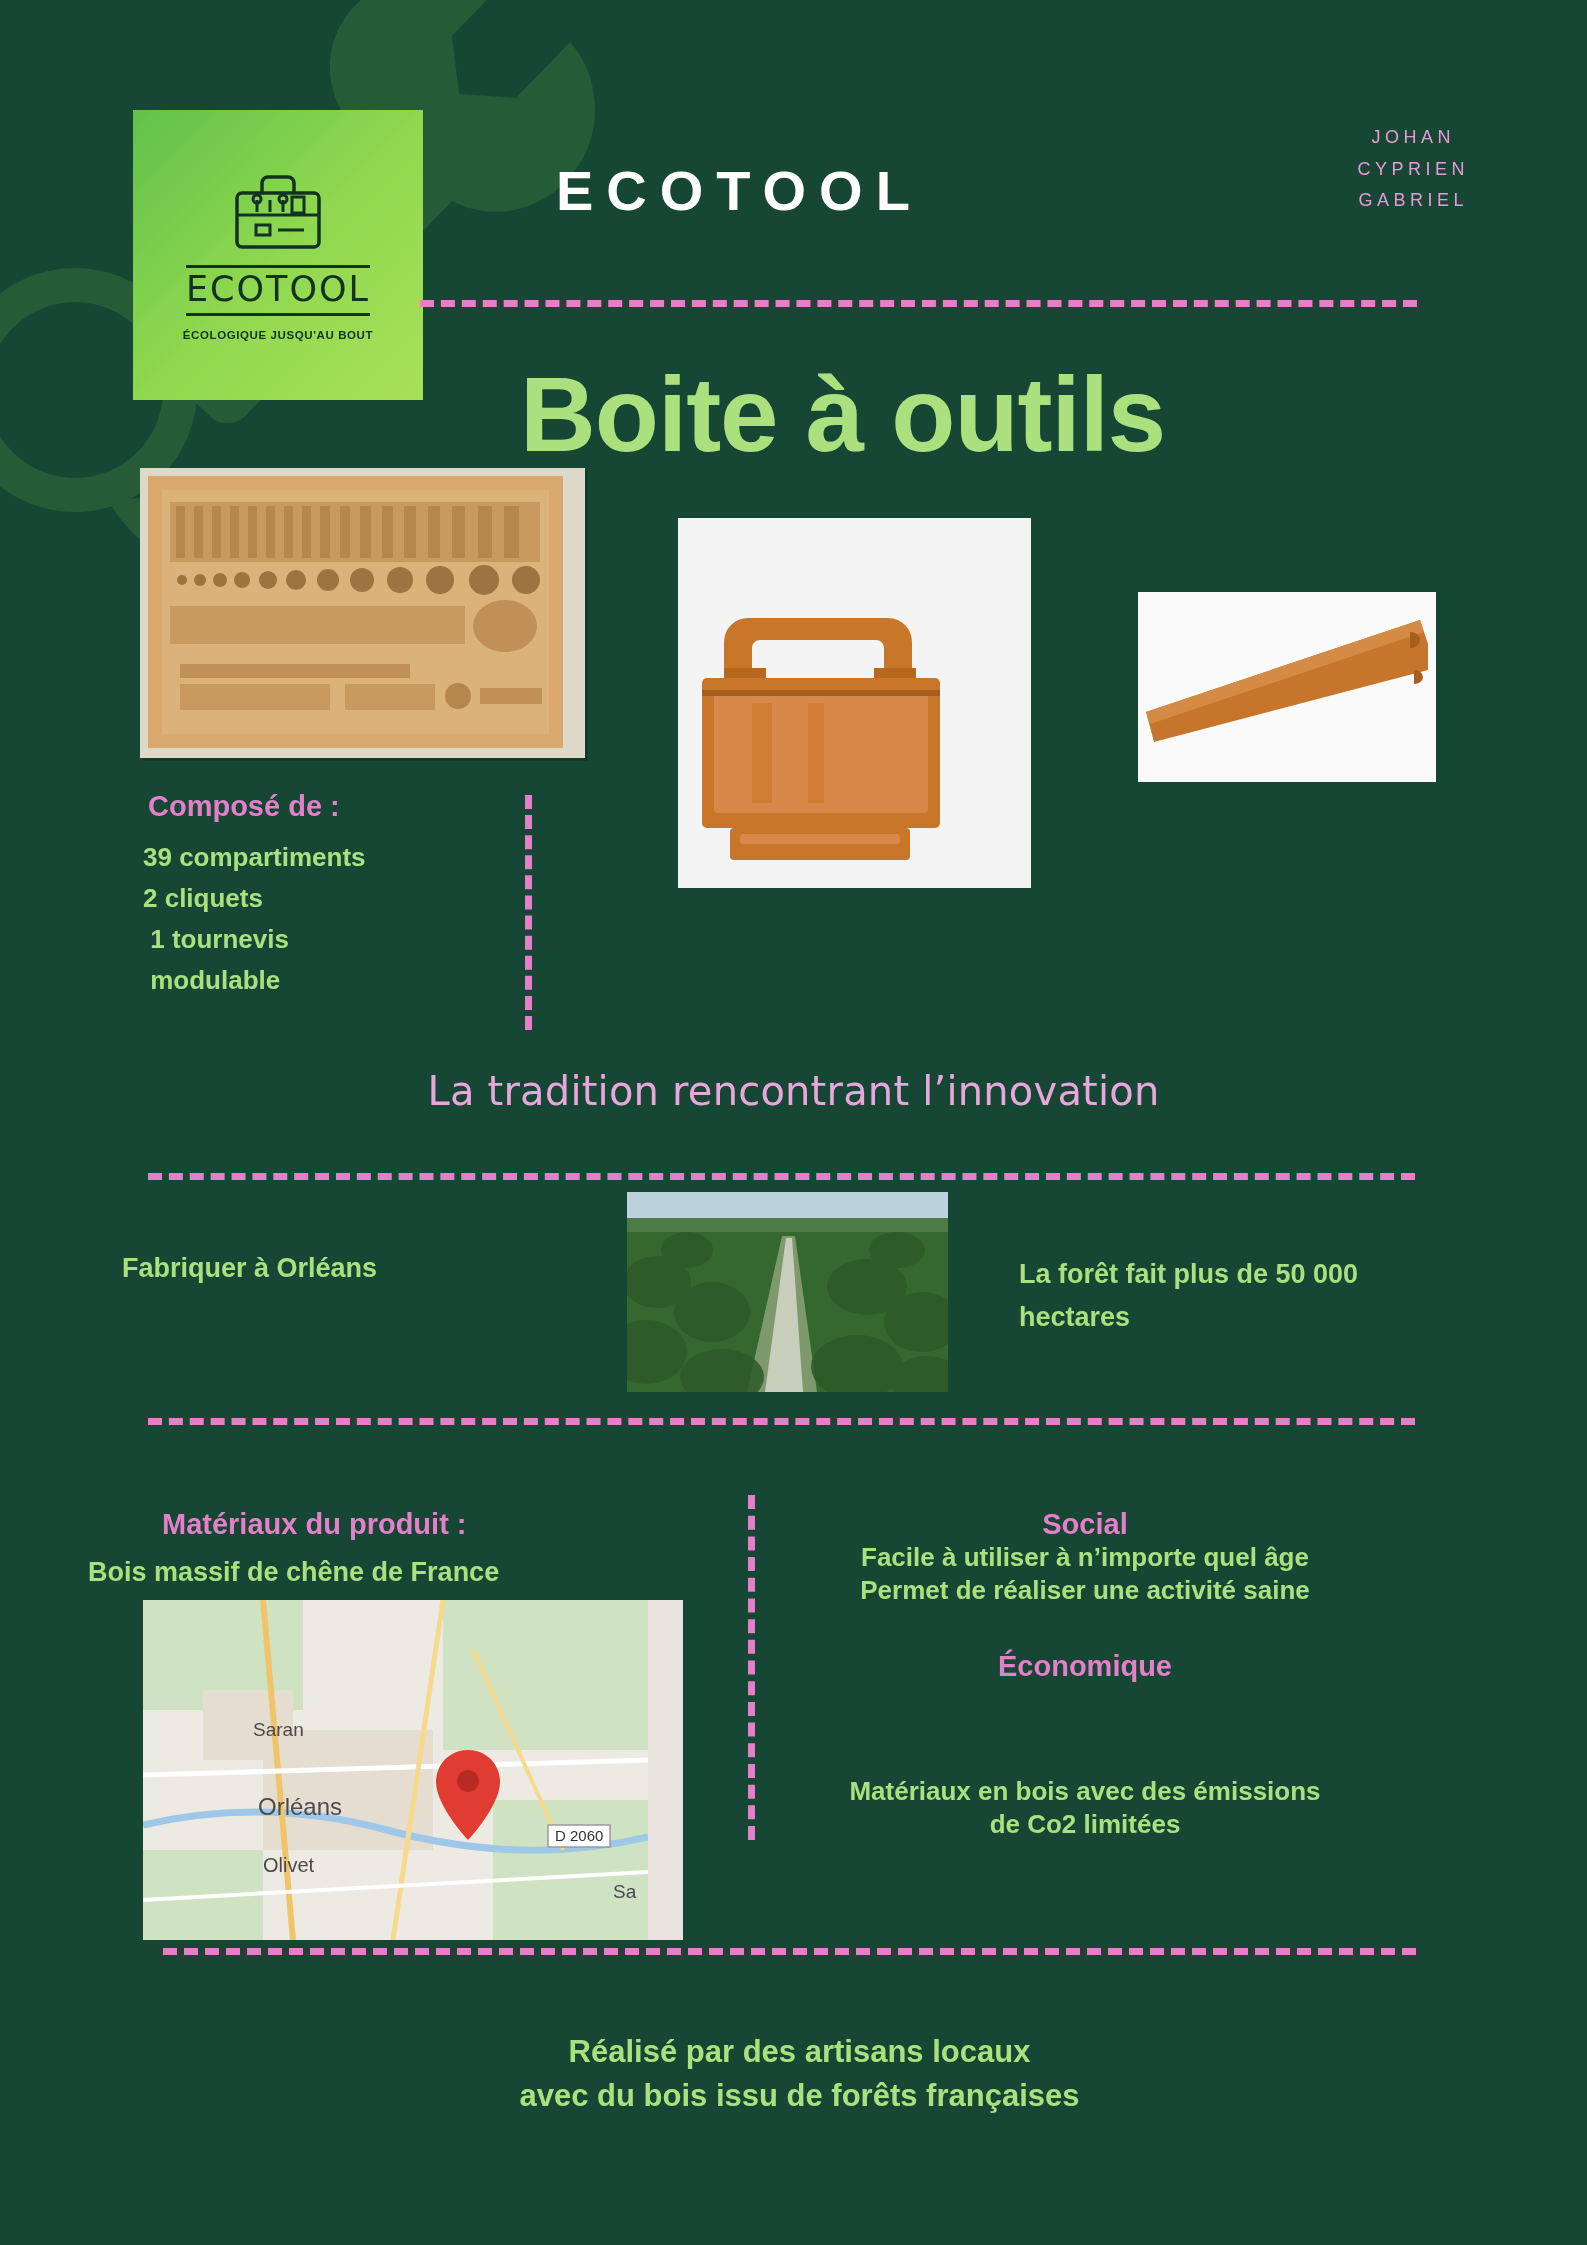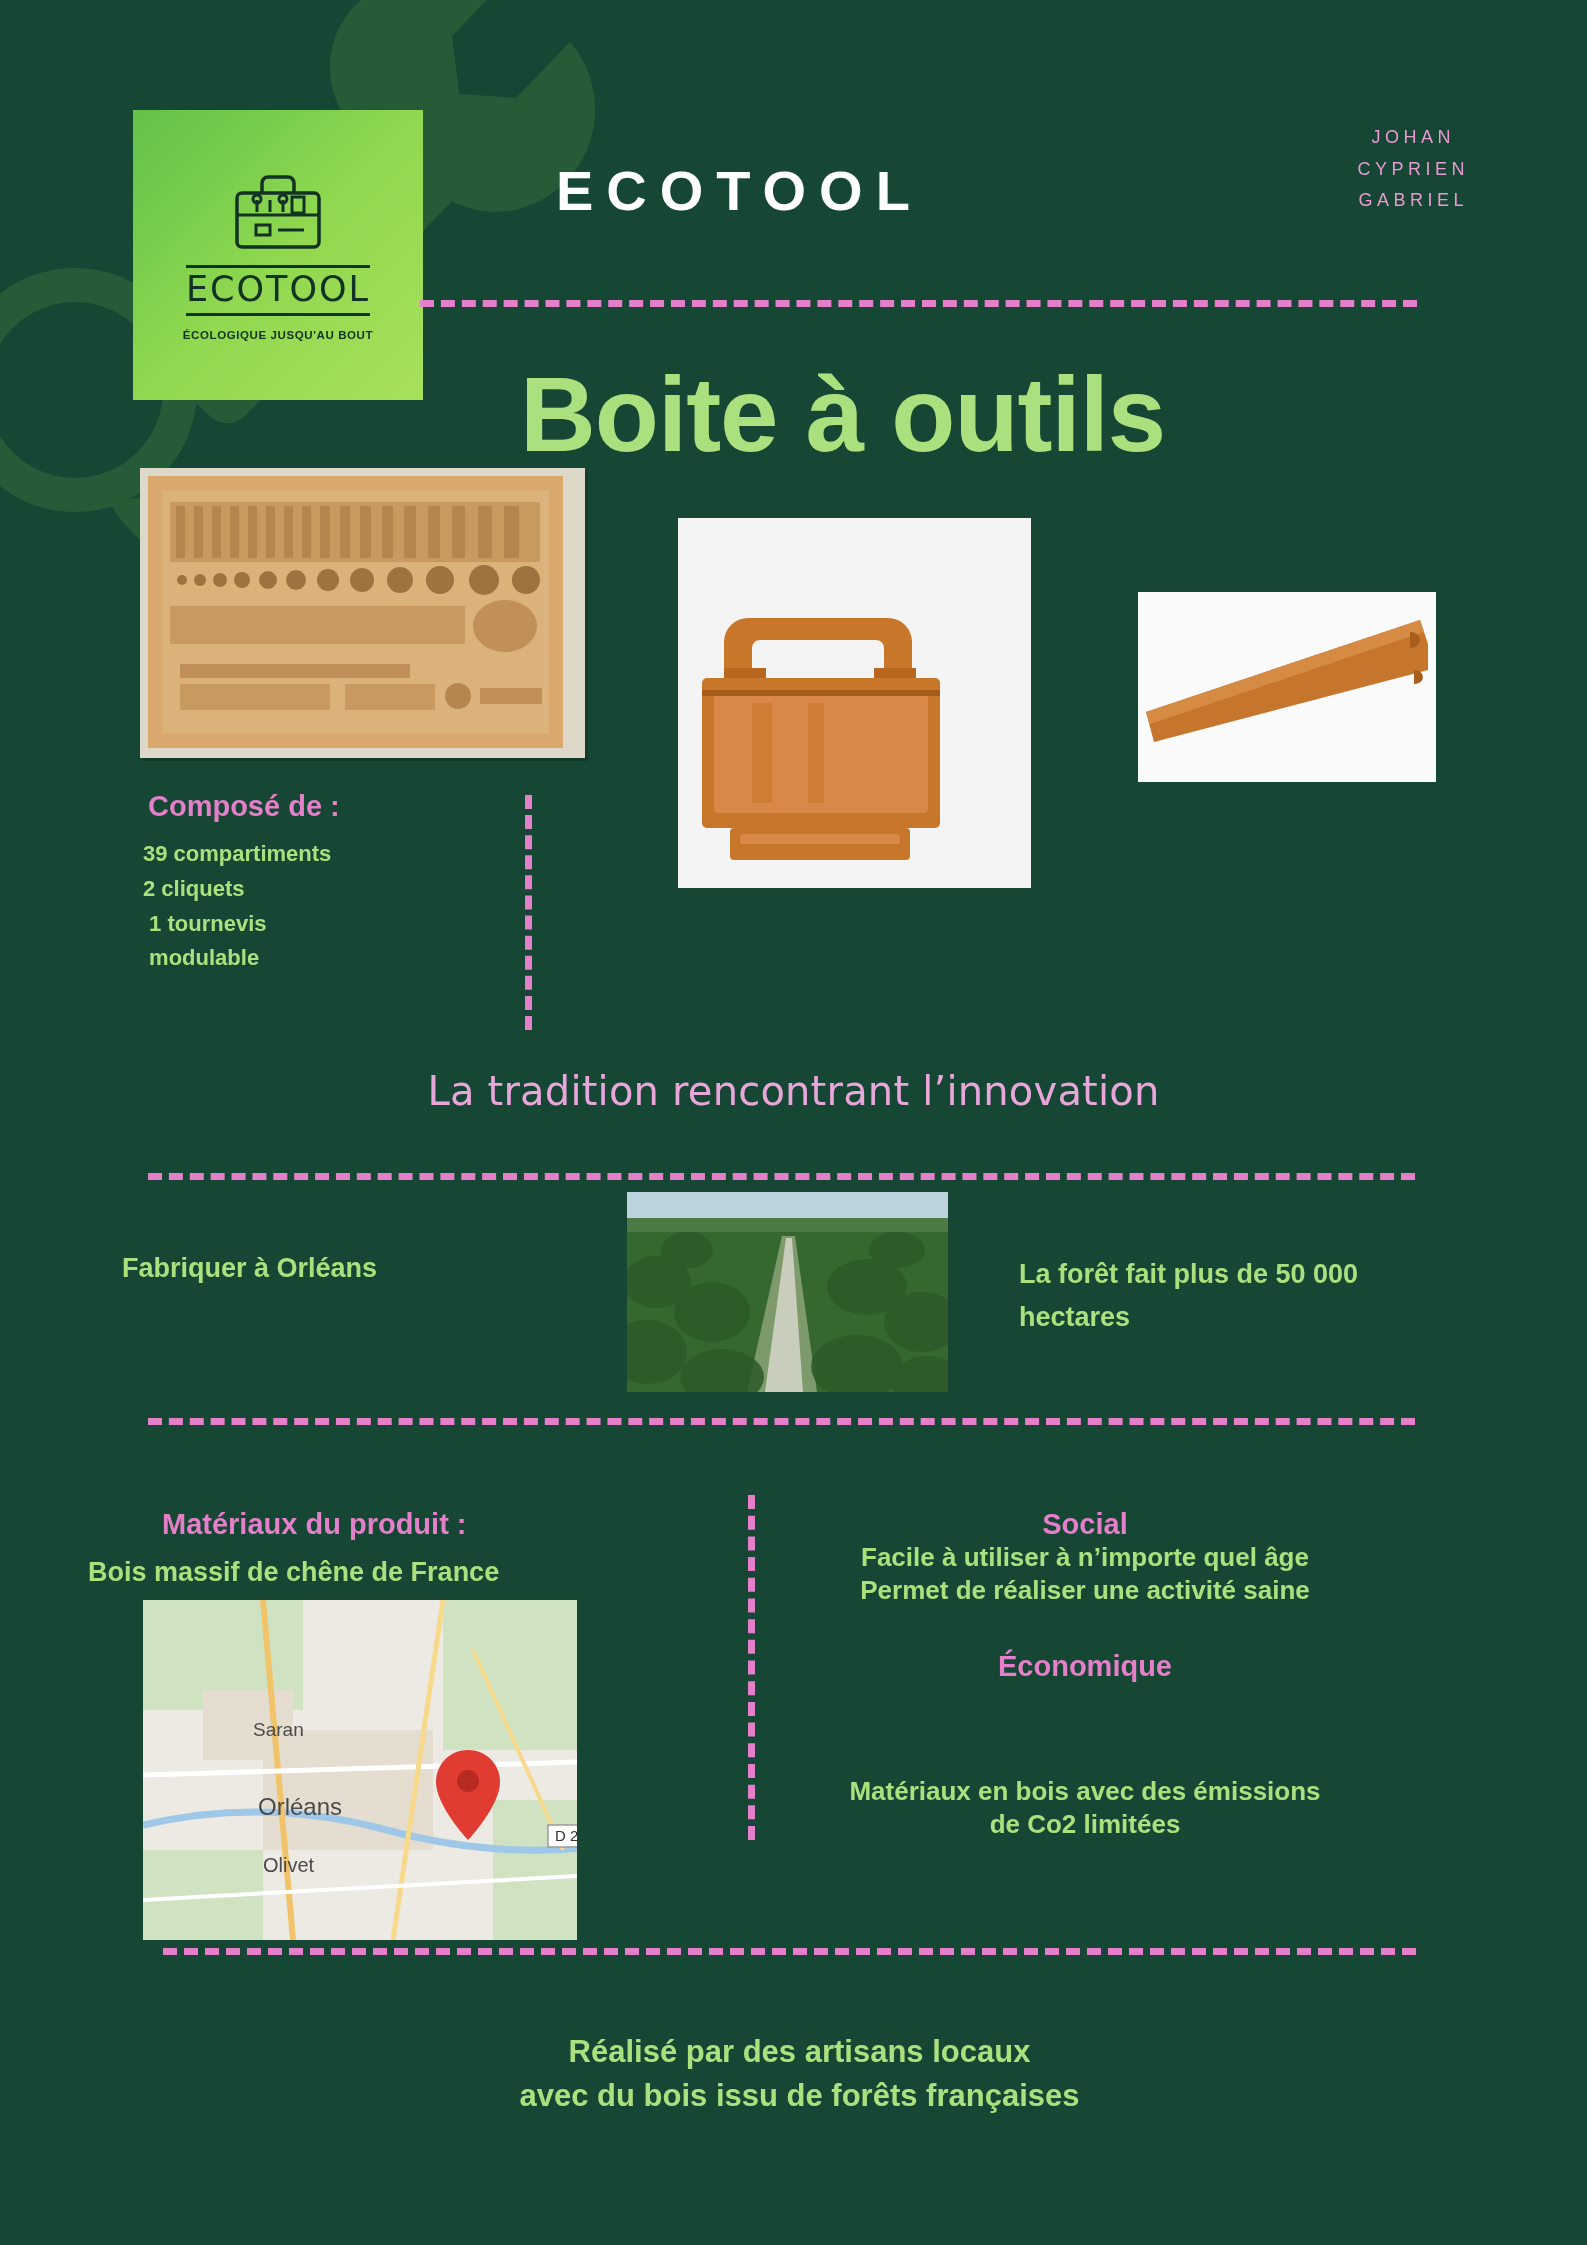--- a/index.html
+++ b/index.html
@@ -128,41 +128,41 @@
   }
   #img-plank {
     left: 1138px; top: 592px; width: 298px; height: 190px;
     background: #f7f7f7;
   }
   #img-forest {
     left: 627px; top: 1192px; width: 321px; height: 200px;
     background: #2f6b33;
   }
   #img-map {
-    left: 143px; top: 1600px; width: 434px; height: 340px;
+    left: 143px; top: 1600px; width: 540px; height: 340px;
     background: #e8e4dd;
   }
 
   
   .label-pink {
     color: #e57fc9;
     font-weight: bold;
   }
   .label-green {
     color: #abe07e;
     font-weight: bold;
   }
 
   #compose-title {
     position: absolute; left: 148px; top: 790px;
     font-size: 29px;
   }
   #compose-list {
     position: absolute; left: 143px; top: 837px;
-    font-size: 22px;
+    font-size: 26px;
     line-height: 1.58;
   }
   #compose-list div { white-space: pre; }
 
   #tagline {
     position: absolute;
     left: 0; right: 0;
     top: 1068px;
     text-align: center;
     color: #e9a6da;

